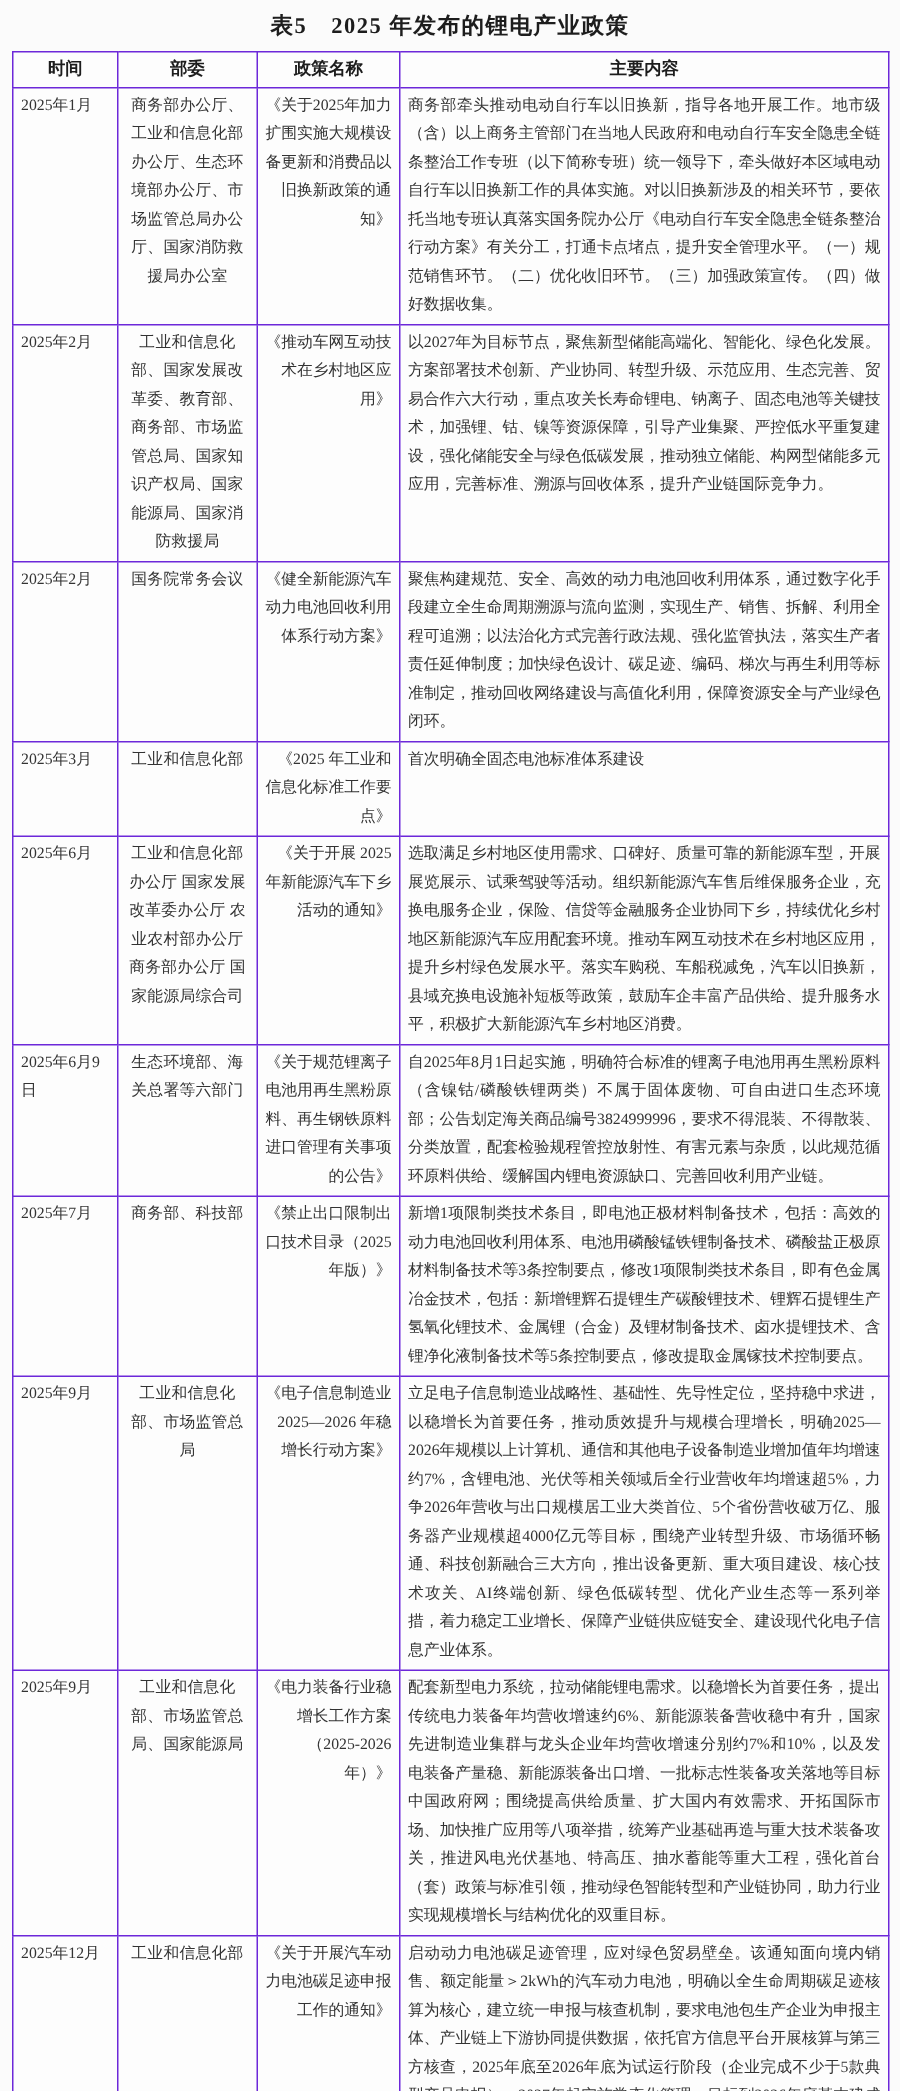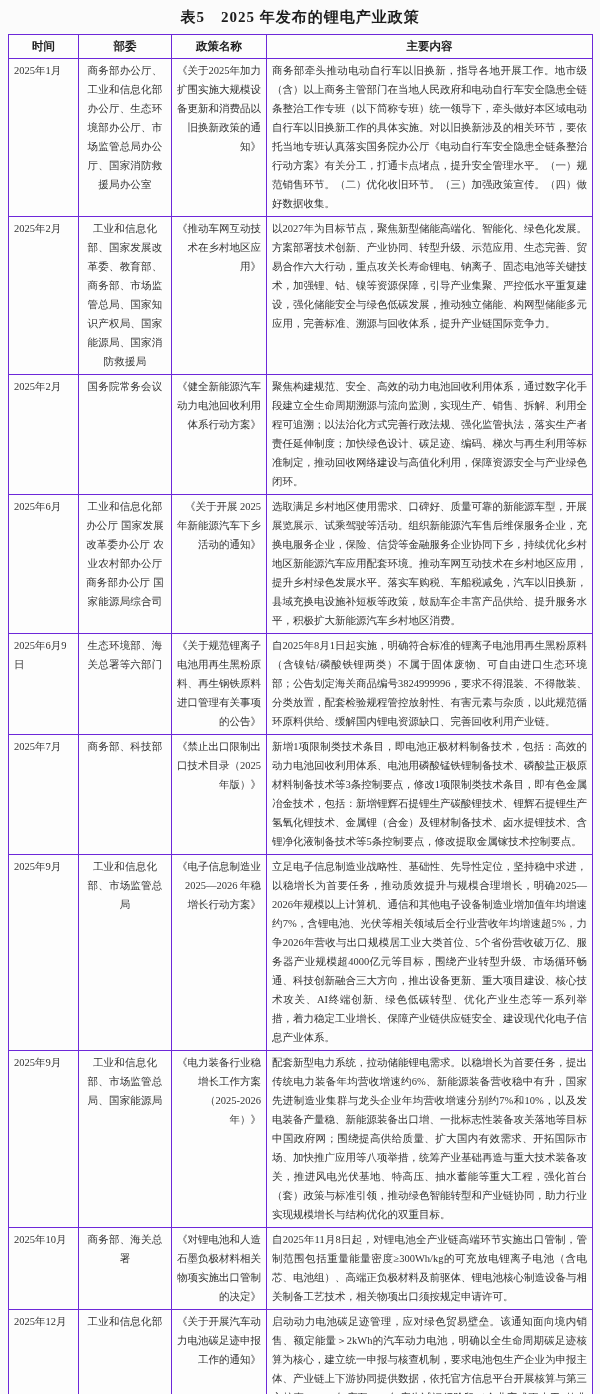--- a/index.html
+++ b/index.html
@@ -97,20 +97,26 @@
     <td class="c-content">以2027年为目标节点，聚焦新型储能高端化、智能化、绿色化发展。方案部署技术创新、产业协同、转型升级、示范应用、生态完善、贸易合作六大行动，重点攻关长寿命锂电、钠离子、固态电池等关键技术，加强锂、钴、镍等资源保障，引导产业集聚、严控低水平重复建设，强化储能安全与绿色低碳发展，推动独立储能、构网型储能多元应用，完善标准、溯源与回收体系，提升产业链国际竞争力。</td>
   </tr>
 
   <tr>
     <td class="c-time">2025年2月</td>
     <td class="c-ministry">国务院常务会议</td>
     <td class="c-policy">《健全新能源汽车动力电池回收利用体系行动方案》</td>
     <td class="c-content">聚焦构建规范、安全、高效的动力电池回收利用体系，通过数字化手段建立全生命周期溯源与流向监测，实现生产、销售、拆解、利用全程可追溯；以法治化方式完善行政法规、强化监管执法，落实生产者责任延伸制度；加快绿色设计、碳足迹、编码、梯次与再生利用等标准制定，推动回收网络建设与高值化利用，保障资源安全与产业绿色闭环。</td>
   </tr>
 
+  <tr>
+    <td class="c-time">2025年3月</td>
+    <td class="c-ministry">工业和信息化部</td>
+    <td class="c-policy">《2025 年工业和信息化标准工作要点》</td>
+    <td class="c-content">首次明确全固态电池标准体系建设</td>
+  </tr>
 
   <tr>
     <td class="c-time">2025年6月</td>
     <td class="c-ministry">工业和信息化部办公厅 国家发展改革委办公厅 农业农村部办公厅 商务部办公厅 国家能源局综合司</td>
     <td class="c-policy">《关于开展 2025 年新能源汽车下乡活动的通知》</td>
     <td class="c-content">选取满足乡村地区使用需求、口碑好、质量可靠的新能源车型，开展展览展示、试乘驾驶等活动。组织新能源汽车售后维保服务企业，充换电服务企业，保险、信贷等金融服务企业协同下乡，持续优化乡村地区新能源汽车应用配套环境。推动车网互动技术在乡村地区应用，提升乡村绿色发展水平。落实车购税、车船税减免，汽车以旧换新，县域充换电设施补短板等政策，鼓励车企丰富产品供给、提升服务水平，积极扩大新能源汽车乡村地区消费。</td>
   </tr>
 
   <tr>
     <td class="c-time">2025年6月9日</td>
@@ -133,26 +139,20 @@
     <td class="c-content">立足电子信息制造业战略性、基础性、先导性定位，坚持稳中求进，以稳增长为首要任务，推动质效提升与规模合理增长，明确2025—2026年规模以上计算机、通信和其他电子设备制造业增加值年均增速约7%，含锂电池、光伏等相关领域后全行业营收年均增速超5%，力争2026年营收与出口规模居工业大类首位、5个省份营收破万亿、服务器产业规模超4000亿元等目标，围绕产业转型升级、市场循环畅通、科技创新融合三大方向，推出设备更新、重大项目建设、核心技术攻关、AI终端创新、绿色低碳转型、优化产业生态等一系列举措，着力稳定工业增长、保障产业链供应链安全、建设现代化电子信息产业体系。</td>
   </tr>
 
   <tr>
     <td class="c-time">2025年9月</td>
     <td class="c-ministry">工业和信息化部、市场监管总局、国家能源局</td>
     <td class="c-policy">《电力装备行业稳增长工作方案（2025-2026 年）》</td>
     <td class="c-content">配套新型电力系统，拉动储能锂电需求。以稳增长为首要任务，提出传统电力装备年均营收增速约6%、新能源装备营收稳中有升，国家先进制造业集群与龙头企业年均营收增速分别约7%和10%，以及发电装备产量稳、新能源装备出口增、一批标志性装备攻关落地等目标中国政府网；围绕提高供给质量、扩大国内有效需求、开拓国际市场、加快推广应用等八项举措，统筹产业基础再造与重大技术装备攻关，推进风电光伏基地、特高压、抽水蓄能等重大工程，强化首台（套）政策与标准引领，推动绿色智能转型和产业链协同，助力行业实现规模增长与结构优化的双重目标。</td>
   </tr>
 
-  <tr>
-    <td class="c-time">2025年10月</td>
-    <td class="c-ministry">商务部、海关总署</td>
-    <td class="c-policy">《对锂电池和人造石墨负极材料相关物项实施出口管制的决定》</td>
-    <td class="c-content">自2025年11月8日起，对锂电池全产业链高端环节实施出口管制，管制范围包括重量能量密度≥300Wh/kg的可充放电锂离子电池（含电芯、电池组）、高端正负极材料及前驱体、锂电池核心制造设备与相关制备工艺技术，相关物项出口须按规定申请许可。</td>
-  </tr>
 
   <tr>
     <td class="c-time">2025年12月</td>
     <td class="c-ministry">工业和信息化部</td>
     <td class="c-policy">《关于开展汽车动力电池碳足迹申报工作的通知》</td>
     <td class="c-content">启动动力电池碳足迹管理，应对绿色贸易壁垒。该通知面向境内销售、额定能量＞2kWh的汽车动力电池，明确以全生命周期碳足迹核算为核心，建立统一申报与核查机制，要求电池包生产企业为申报主体、产业链上下游协同提供数据，依托官方信息平台开展核算与第三方核查，2025年底至2026年底为试运行阶段（企业完成不少于5款典型产品申报），2027年起实施常态化管理，目标到2026年底基本建成碳足迹标准、数据、认证与管理体系，推动规则国际互认，支撑新能源汽车与动力电池产业绿色低碳高质量发展。</td>
   </tr>
 </tbody>
   </table>
 </div>

